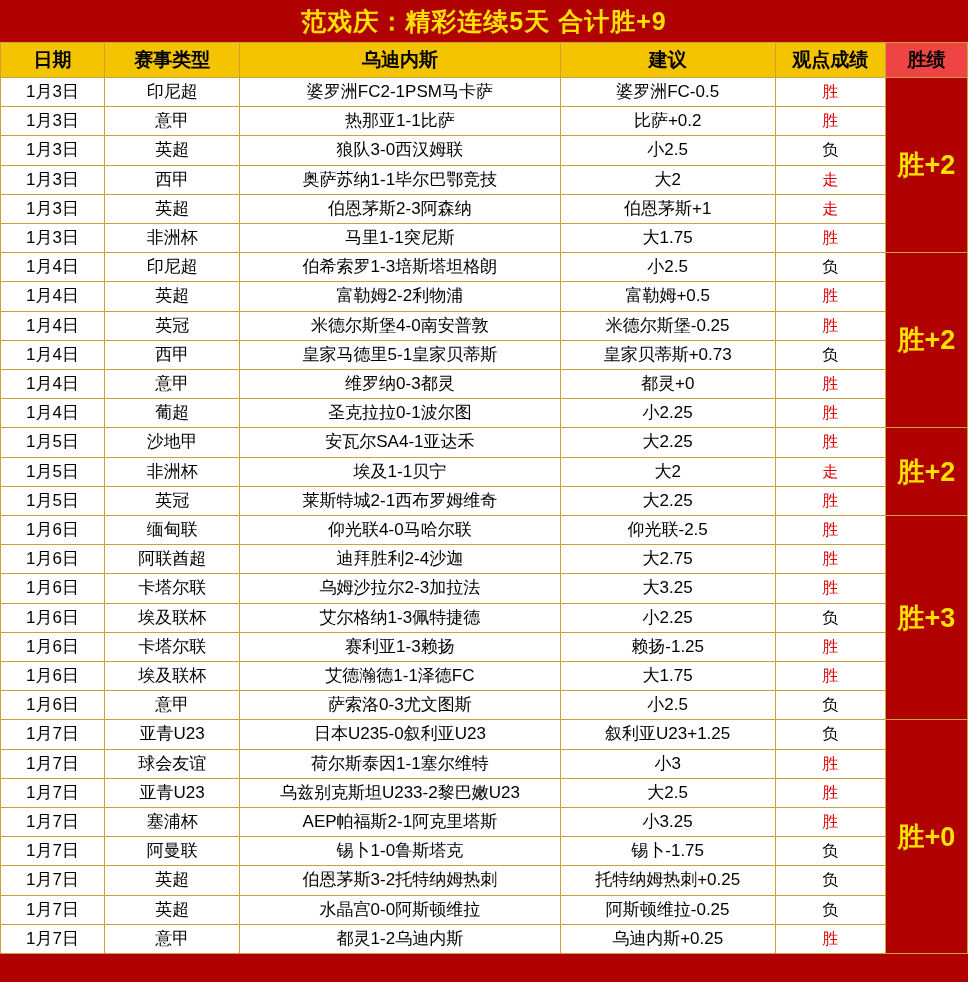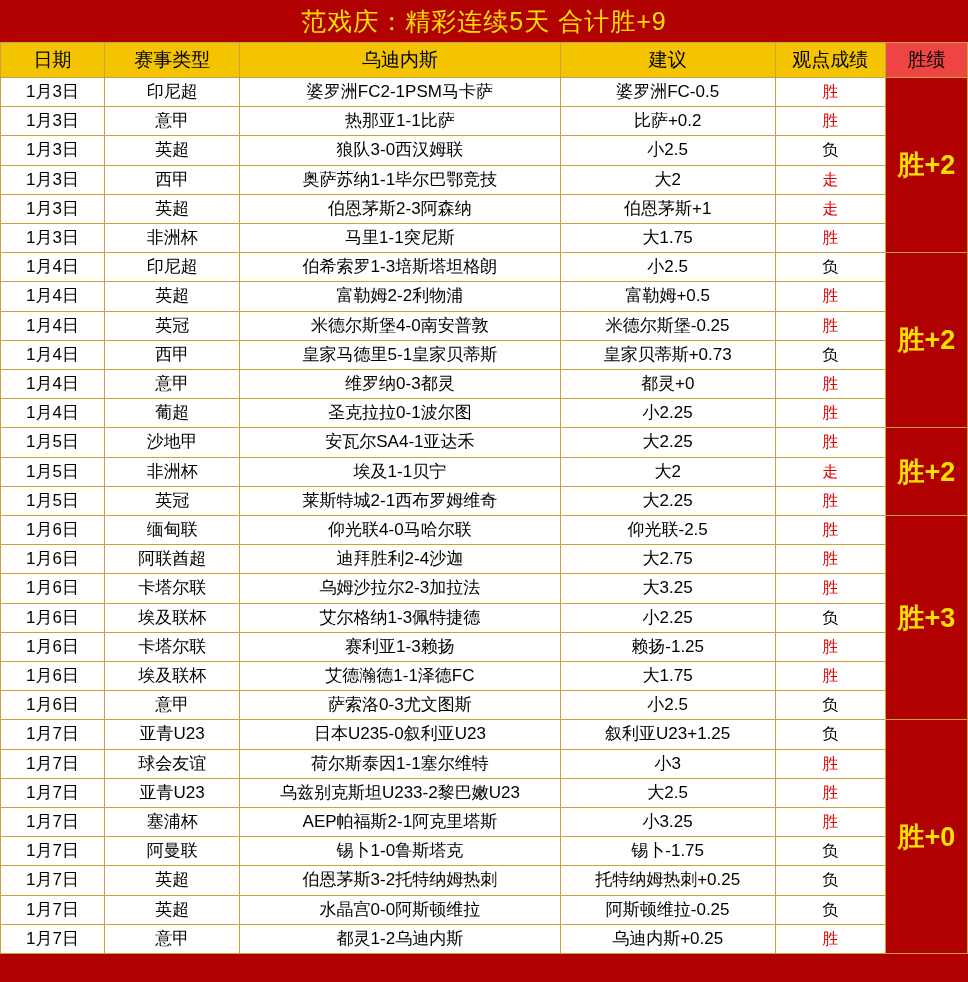--- a/index.html
+++ b/index.html
@@ -22,39 +22,39 @@
     flex-direction: column;
   }
   .title-bar {
     height: 42px;
     background: #b00000;
     color: #ffe000;
     display: flex;
     align-items: center;
     justify-content: center;
     font-size: 25px;
-    font-weight: normal;
+    font-weight: bold;
     letter-spacing: 1px;
   }
   table.main {
     border-collapse: collapse;
     width: 968px;
     table-layout: fixed;
   }
   table.main th, table.main td {
     border: 1px solid #c9a23a;
     padding: 0;
     text-align: center;
     vertical-align: middle;
   }
   thead th {
     background: #f5c400;
     color: #000000;
     font-size: 19px;
-    font-weight: normal;
+    font-weight: bold;
     height: 34px;
   }
   thead th.hdr-last {
     background: #ef4444;
   }
   tbody td {
     background: #ffffff;
     color: #000000;
     font-size: 17px;
     height: 28.2px;

